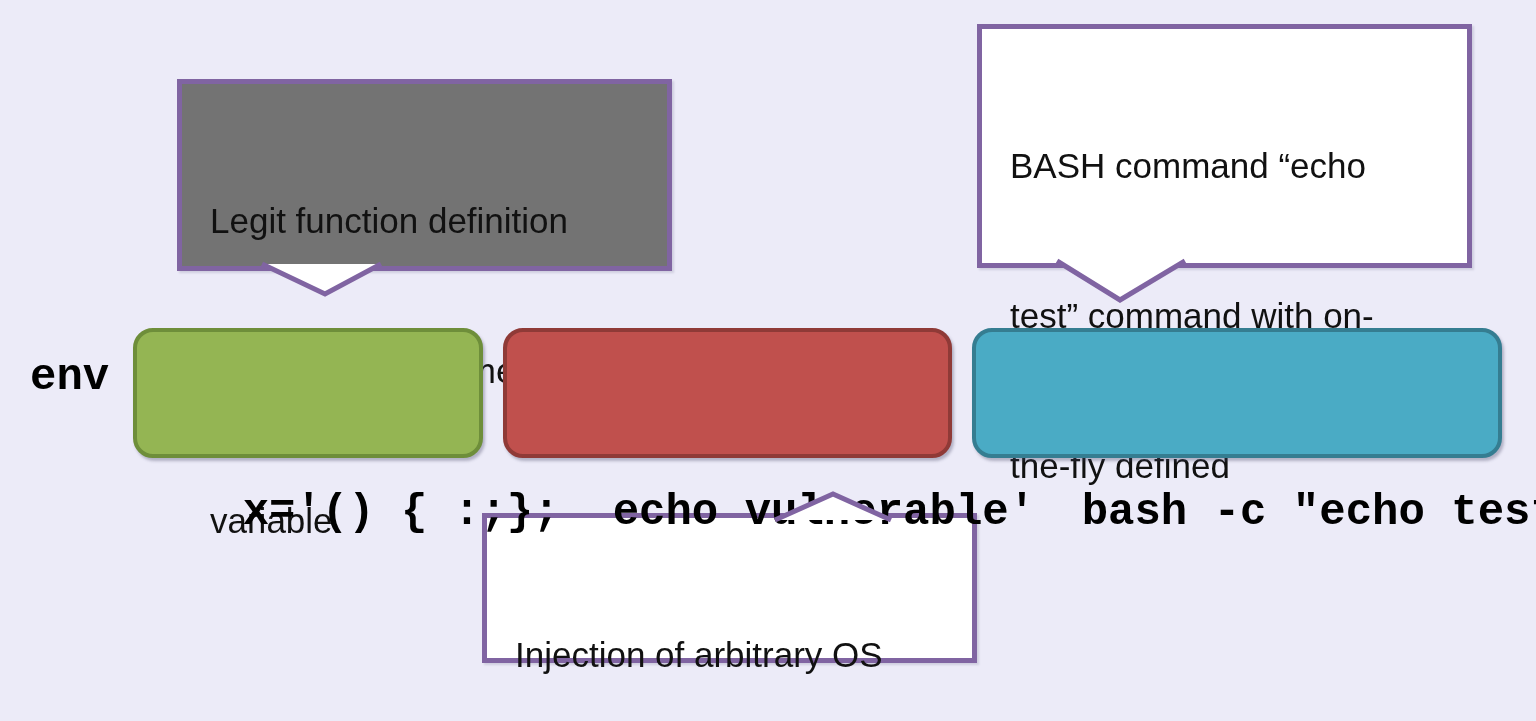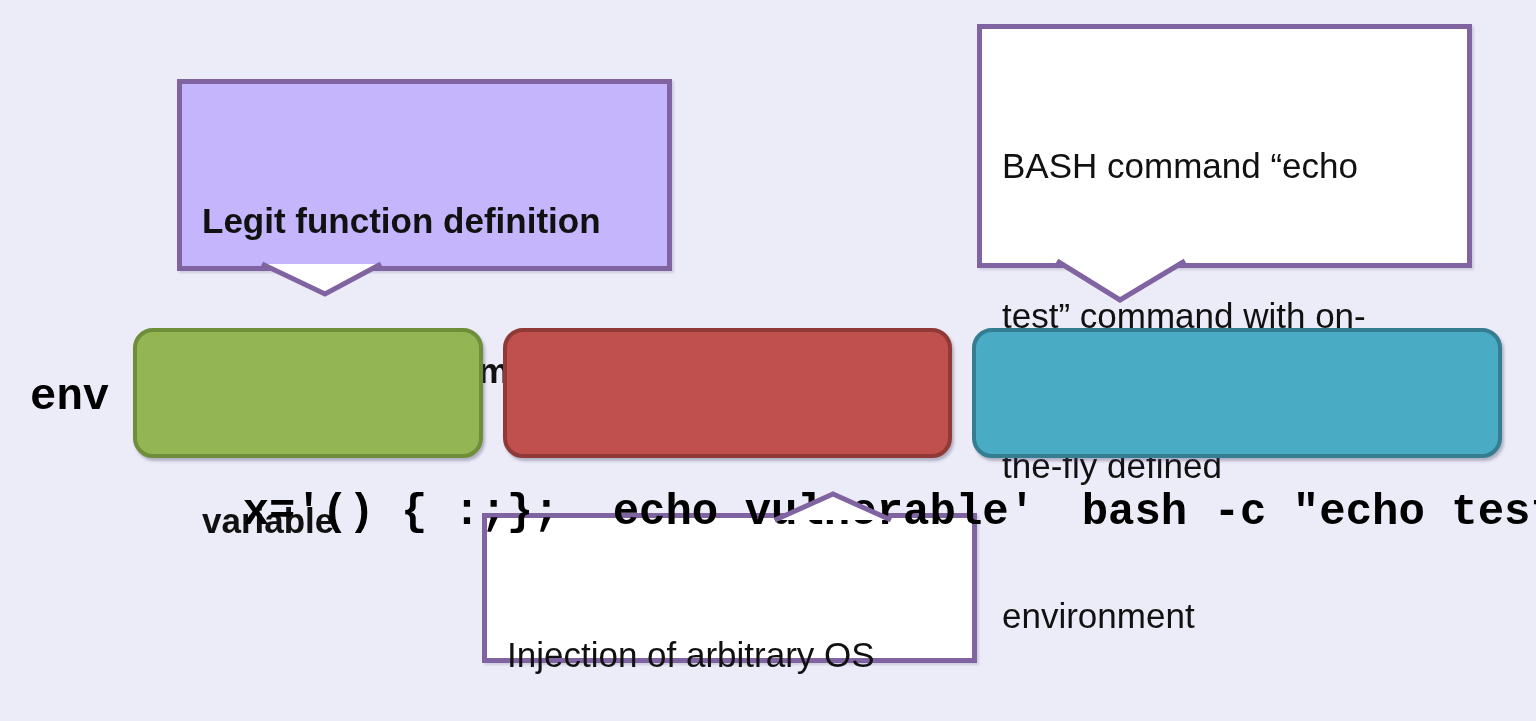--- a/index.html
+++ b/index.html
@@ -15,21 +15,21 @@
     background: #ECEBF8;
   }
 
   
   .callout {
     position: absolute;
     box-sizing: border-box;
     background: #ffffff;
     border: 5px solid #8064A2;
     box-shadow: 2px 2px 2px rgba(120,120,150,0.25);
-    padding: 12px 20px;
+    padding: 12px 28px;
     color: #111111;
     font-size: 35px;
     line-height: 50px;
     white-space: pre;
   }
   #callout-1 { left: 177px; top: 79px;  width: 495px; height: 192px; }
   #callout-2 { left: 977px; top: 24px;  width: 495px; height: 244px; }
   #callout-3 { left: 482px; top: 513px; width: 495px; height: 150px; }
 
   
@@ -43,21 +43,21 @@
   
   .mono {
     font-family: "Liberation Mono", "DejaVu Sans Mono", monospace;
     font-weight: bold;
     color: #000000;
     font-size: 44px;
     white-space: pre;
   }
   #env-prefix {
     position: absolute;
-    left: 30px; top: 332px;
+    left: 30px; top: 312px;
     height: 130px;
     line-height: 130px;
   }
   .cmd-box {
     position: absolute;
     top: 328px;
     height: 130px;
     box-sizing: border-box;
     border: 4px solid #555555;
     border-radius: 20px;
@@ -67,31 +67,30 @@
   }
   #seg-0 { left: 133px; width: 350px; }
   #seg-1 { left: 503px; width: 449px; }
   #seg-2 { left: 972px; width: 530px; }
 </style>
 </head>
 <body>
 
 <div id="canvas" style="background: rgb(236, 235, 248);">
 
-  <div class="callout" id="callout-1" style="border-color: rgb(128, 100, 162); background: #c4b5fd; color: rgb(17, 17, 17); font-weight: bold;">
+  <div class="callout" id="callout-1" style="border-color: rgb(128, 100, 162); background: #737373; color: rgb(17, 17, 17);">
     <div>Legit function definition</div>
     <div>in BASH environment</div>
     <div>variable</div>
   </div>
 
   <div class="callout" id="callout-2" style="border-color: rgb(128, 100, 162); background: rgb(255, 255, 255); color: rgb(17, 17, 17);">
     <div>BASH command “echo</div>
     <div>test” command with on-</div>
     <div>the-fly defined</div>
-    <div>environment</div>
   </div>
 
   <div class="callout" id="callout-3" style="border-color: rgb(128, 100, 162); background: rgb(255, 255, 255); color: rgb(17, 17, 17);">
     <div>Injection of arbitrary OS</div>
     
   </div>
 
   <div class="mono" id="env-prefix">env</div>
 
   <div class="cmd-box mono" id="seg-0" style="background: rgb(148, 181, 83); border-color: rgb(110, 142, 58);">

